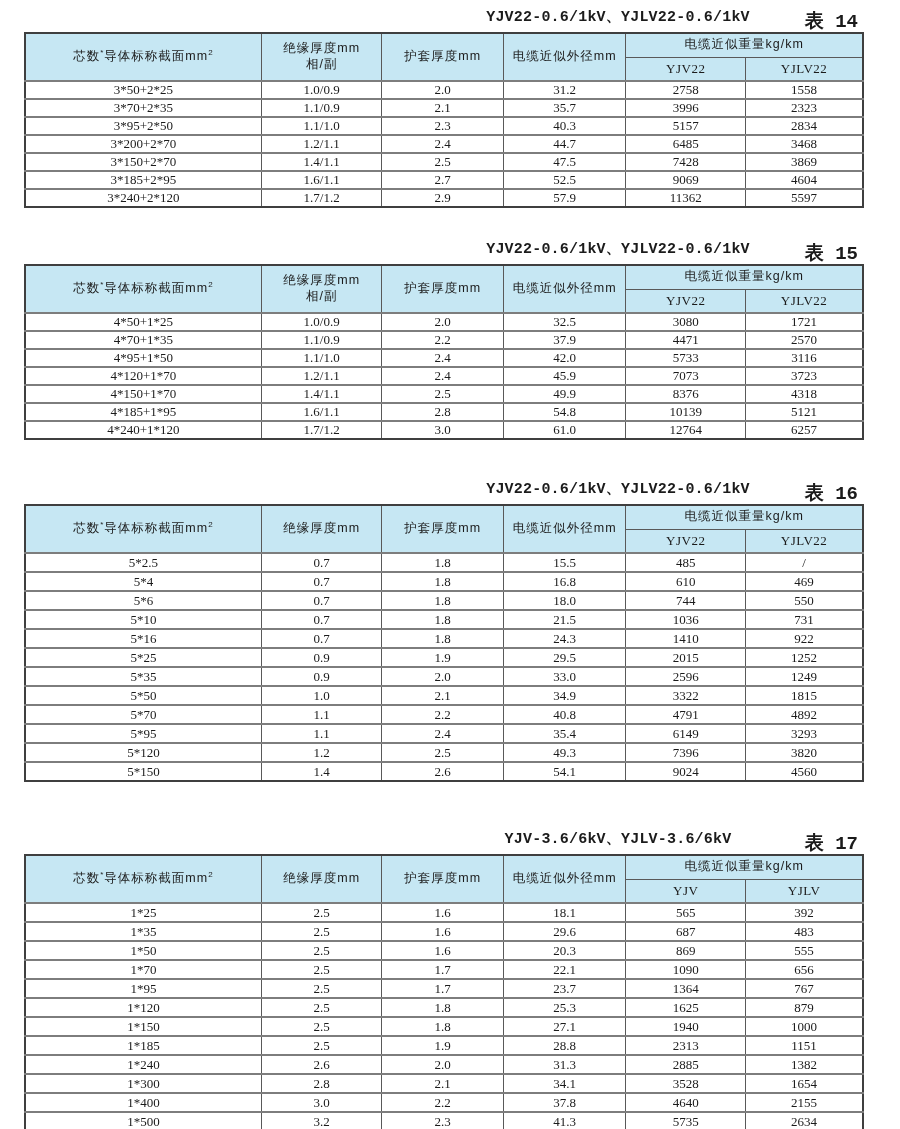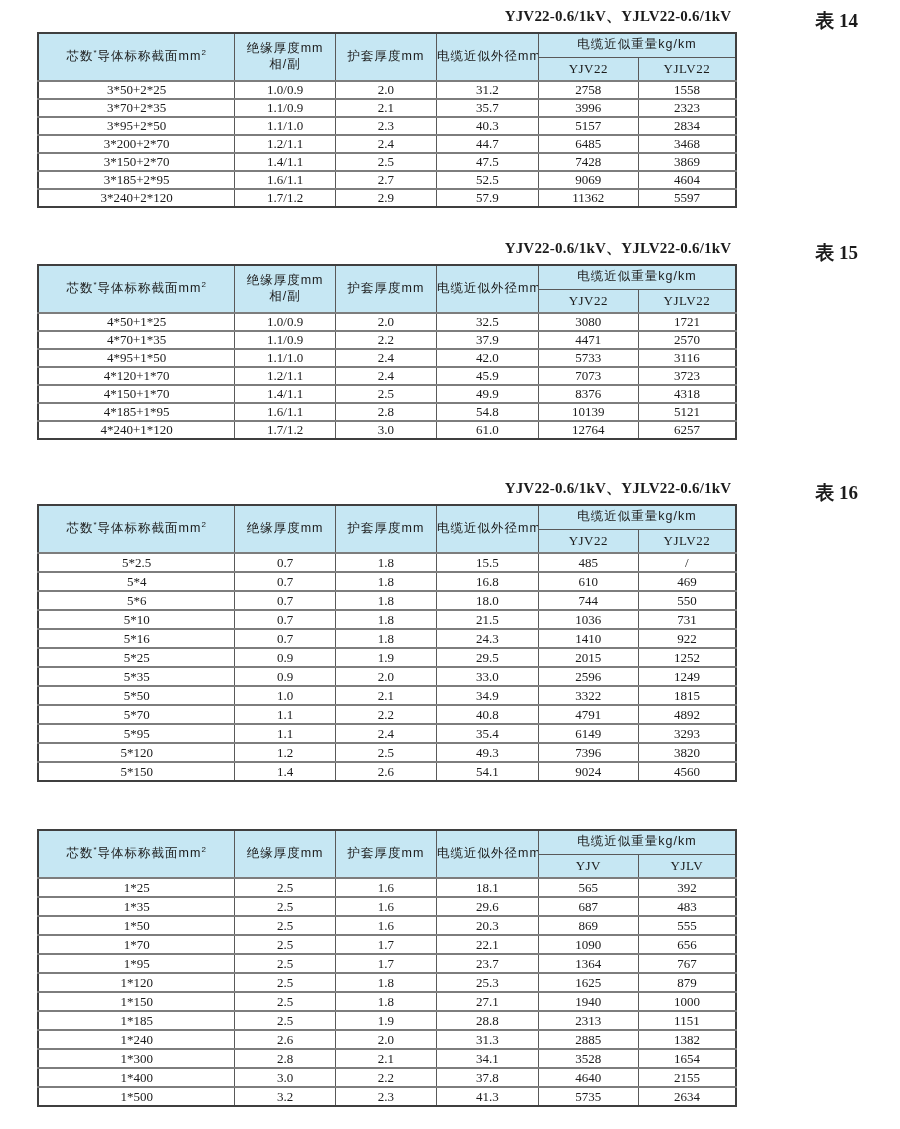--- a/index.html
+++ b/index.html
@@ -15,21 +15,21 @@
   .section { }
   .s1 { padding-top: 7px; }
   .s2 { margin-top: 31px; }
   .s3 { margin-top: 39px; }
   .s4 { margin-top: 47px; }
 
   .title-row {
     position: relative;
     height: 20px;
     margin: 0 30px 5px 30px;
-    font-family: Liberation Serif, serif;
+    font-family: Liberation Mono, monospace;
   }
   .tbl-title {
     position: absolute;
     left: 70%;
     transform: translateX(-50%);
     top: 0;
     font-size: 15px;
     font-weight: 600;
     white-space: nowrap;
     letter-spacing: 0.2px;
@@ -37,22 +37,22 @@
   .tbl-tag {
     position: absolute;
     right: 12px;
     top: 1px;
     font-size: 19px;
     font-weight: 600;
     white-space: nowrap;
   }
 
   table.spec {
-    width: 700px;
-    margin-left: 37px;
+    width: 840px;
+    margin-left: 24px;
     border-collapse: collapse;
     table-layout: fixed;
     border: 2px solid var(--border-dark, #3f3f3f);
   }
   col.w1 { width: 28.2%; }
   col.w2 { width: 14.4%; }
   col.w3 { width: 14.5%; }
   col.w4 { width: 14.6%; }
   col.w5 { width: 14.3%; }
   col.w6 { width: 14.0%; }
@@ -388,20 +388,24 @@
               <td>1.4</td>
               <td>2.6</td>
               <td>54.1</td>
               <td>9024</td>
               <td>4560</td>
             </tr>
           </tbody>
         </table>
       </div>
       <div class="section s4">
+        <div class="title-row">
+          <div class="tbl-title">YJV-3.6/6kV、YJLV-3.6/6kV</div>
+          <div class="tbl-tag">表 17</div>
+        </div>
         <table class="spec rows-tall">
           <colgroup>
             <col class="w1">
             <col class="w2">
             <col class="w3">
             <col class="w4">
             <col class="w5">
             <col class="w6">
           </colgroup>
           <thead>

